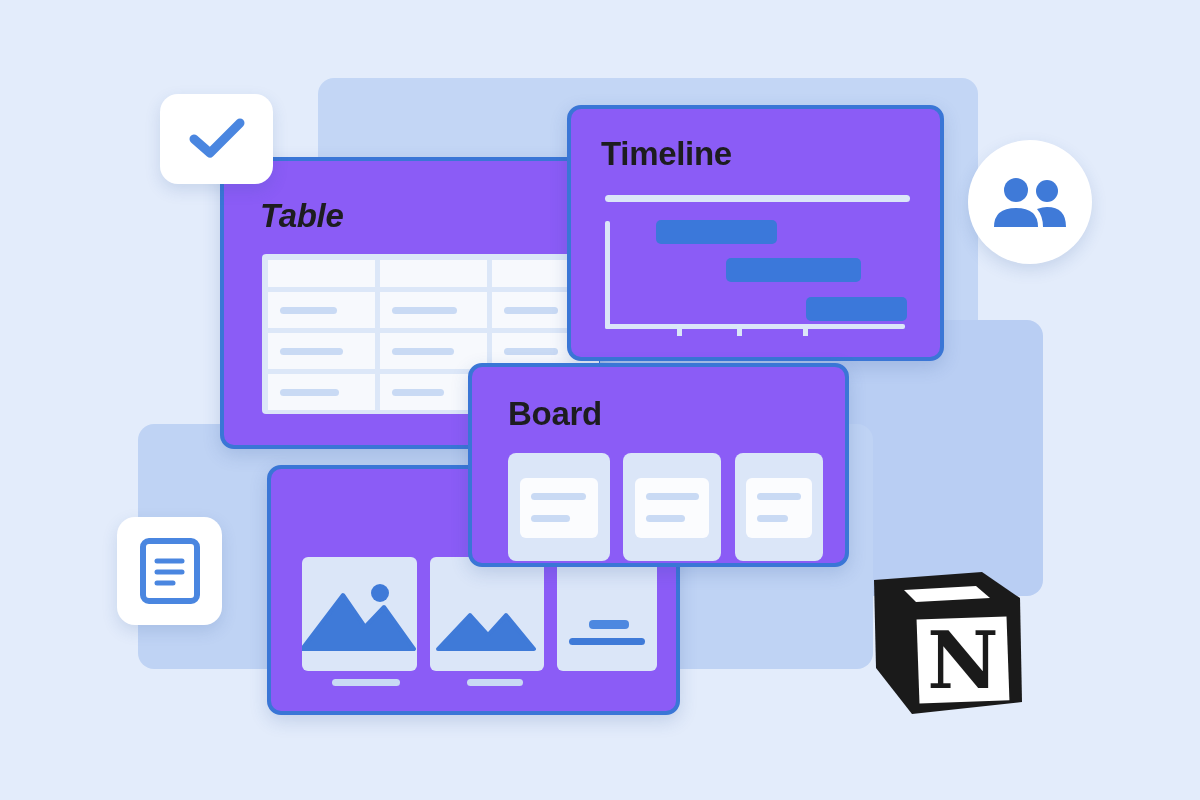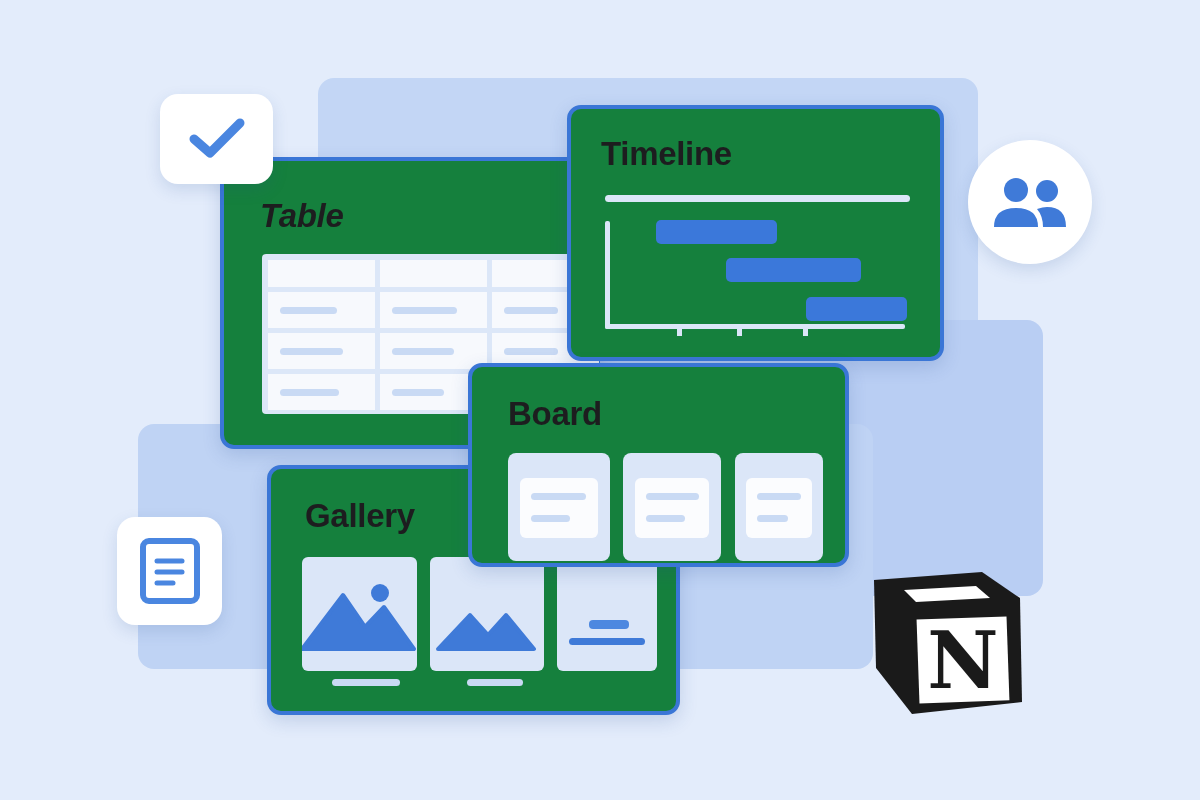--- a/index.html
+++ b/index.html
@@ -10,21 +10,21 @@
     position: relative;
   }
   .abs { position: absolute; }
   .bg-shape { position: absolute; background: #c3d6f5; border-radius: 16px; }
   .bg-top { left: 318px; top: 78px; width: 660px; height: 453px; }
   .bg-right { left: 600px; top: 320px; width: 443px; height: 276px; background: #b9cef3; }
   .bg-left { left: 138px; top: 424px; width: 735px; height: 245px; background: #bfd3f4; }
 
   .card {
     position: absolute;
-    background: #15803d;
+    background: #8b5cf6;
     border: 4px solid #3a76d6;
     border-radius: 14px;
     box-shadow: 0 6px 18px rgba(40, 80, 150, 0.18);
   }
   .card-title {
     position: absolute;
     font-weight: 700;
     font-size: 33px;
     color: #1d1d1f;
     letter-spacing: -0.3px;
@@ -139,21 +139,20 @@
 <div class="icon-tile" id="people-tile">
   <svg width="78" height="60" viewBox="0 0 78 60">
     <circle cx="25" cy="18" r="12" fill="#3f7ad8"></circle>
     <circle cx="56" cy="19" r="11" fill="#3f7ad8"></circle>
     <path d="M3 55 Q3 36 25 36 Q47 36 47 55 Z" fill="#3f7ad8"></path>
     <path d="M46 37 Q52 35 56 35 Q75 35 75 55 L52 55 Q52 44 46 37 Z" fill="#3f7ad8"></path>
   </svg>
 </div>
 
 <div class="card" id="gallery-card">
-  <div class="card-title" style="left:34px; top:28px;">Gallery</div>
   <div class="gal-tile" style="left:31px; width:115px;">
     <svg width="115" height="114" viewBox="0 0 115 114" style="position:absolute;left:0;top:0">
       <circle cx="78" cy="36" r="9" fill="#3f7ad8"></circle>
       <path d="M0 92 L41 38 L63 70 L82 50 L112 92 Z" fill="#3f7ad8" stroke="#3f7ad8" stroke-width="4" stroke-linejoin="round"></path>
     </svg>
   </div>
   <div class="pill" style="left:61px; top:210px; width:68px;"></div>
   <div class="gal-tile" style="left:159px; width:114px;">
     <svg width="114" height="114" viewBox="0 0 114 114" style="position:absolute;left:0;top:0">
       <path d="M8 92 L40 58 L58 78 L76 58 L104 92 Z" fill="#3f7ad8" stroke="#3f7ad8" stroke-width="4" stroke-linejoin="round"></path>

